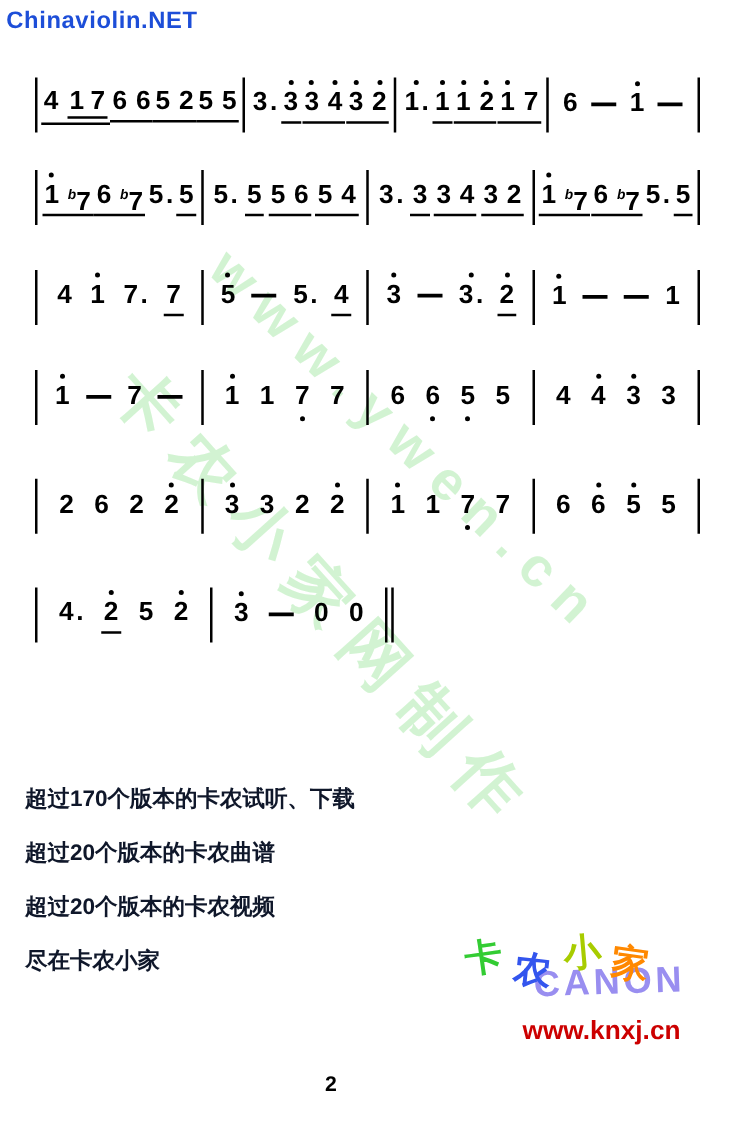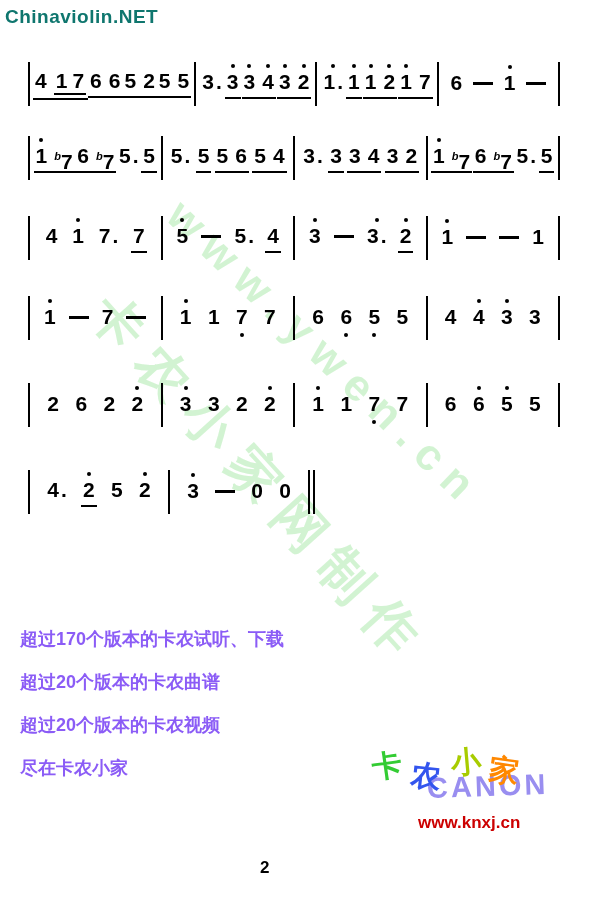--- a/index.html
+++ b/index.html
@@ -37,38 +37,38 @@
   .grp .grp{gap:5px;padding-bottom:0;}
   .note{position:relative;display:inline-block;height:24px;line-height:24px;
         font-size:21px;font-weight:bold;color:#000;}
   .flat{font-size:11px;font-style:italic;font-weight:bold;vertical-align:9px;margin-right:0;}
   .aug{margin-left:2px;}
   .odot{position:absolute;width:4px;height:4px;background:#000;border-radius:50%;left:50%;margin-left:-2px;}
   .odot.above{top:-6px;}
   .odot.below{bottom:-8px;}
   .dash-glyph{display:block;width:20px;height:3px;background:#000;margin-top:11px;}
   
-  .footer-line{position:absolute;left:20px;font-size:18px;font-weight:bold;color:#8b5cf6;z-index:2;}
+  .footer-line{position:absolute;left:20px;font-size:18px;font-weight:bold;color:#0f172a;z-index:2;}
   #fl0{top:627px;} #fl1{top:670px;text-align:right;} #fl2{top:713px;} #fl3{top:756px;}
   
   .logo-char{position:absolute;font-size:30px;font-weight:bold;z-index:2;}
   #lc0{left:372px;top:746px;transform:rotate(-8deg);}
   #lc1{left:411px;top:756px;transform:rotate(6deg);}
   #lc2{left:451px;top:742px;transform:rotate(-5deg);}
   #lc3{left:489px;top:751px;transform:rotate(8deg);}
   #logo-word{position:absolute;left:427px;top:770px;font-size:29px;font-weight:bold;
              letter-spacing:3px;z-index:1;transform:rotate(-2deg);}
-  #logo-url{position:absolute;left:418px;top:813px;font-size:17px;font-weight:bold;z-index:2;}
+  #logo-url{position:absolute;left:418px;top:813px;font-size:21px;font-weight:bold;z-index:2;}
   
   #page-num{position:absolute;left:260px;top:858px;font-size:17px;font-weight:bold;color:#000;z-index:2;}
 </style>
 </head>
 <body>
 
-<div class="site-header" style="color: #0f766e;">Chinaviolin.NET</div>
+<div class="site-header" style="color: #1d4ed8;">Chinaviolin.NET</div>
 
 <div class="wm" id="wm1" style="color: rgb(181, 236, 181);">www.ywen.cn</div>
 <div class="wm" id="wm2" style="color: rgb(181, 236, 181);">卡农小家网制作</div>
 
 <div id="score">
     <div class="score-line">
       <span class="bar"></span>
       <span class="measure" style="display: flex;">
         <span class="grp u">
           <span class="note"><span class="num">4</span></span>

